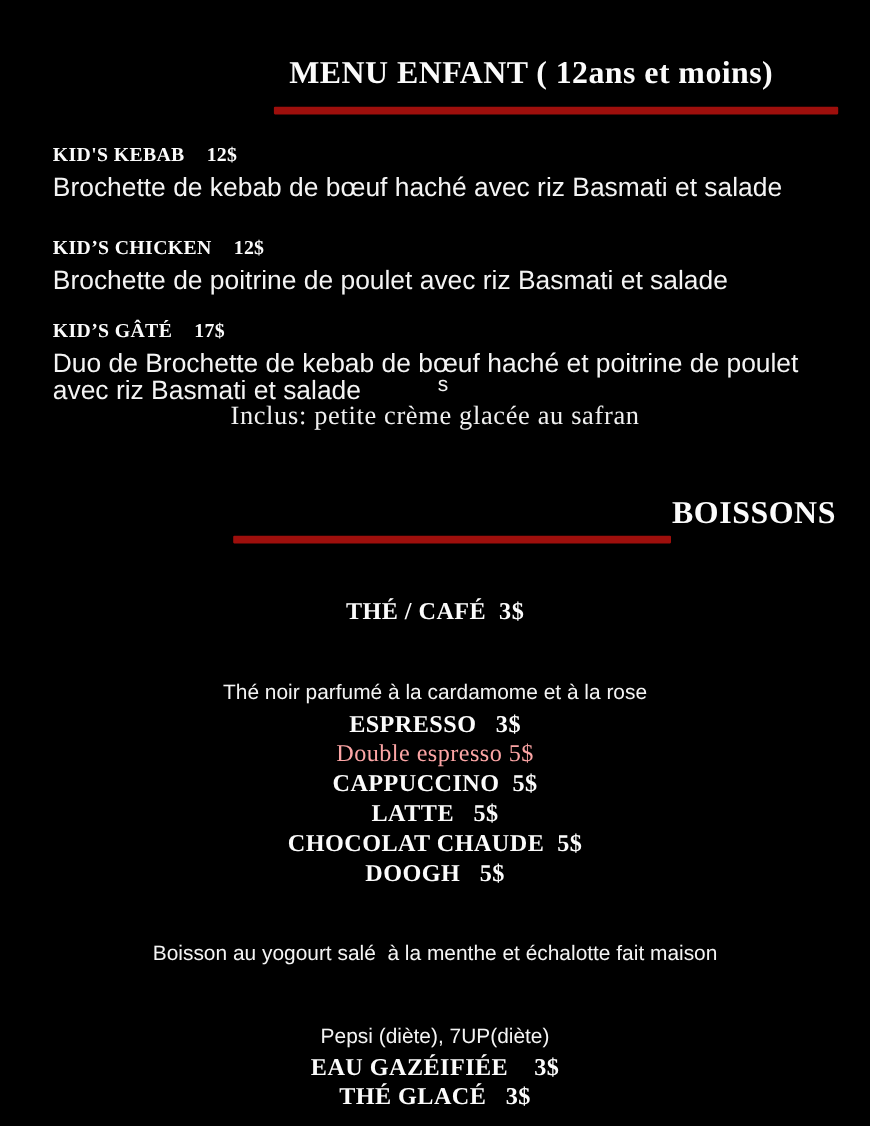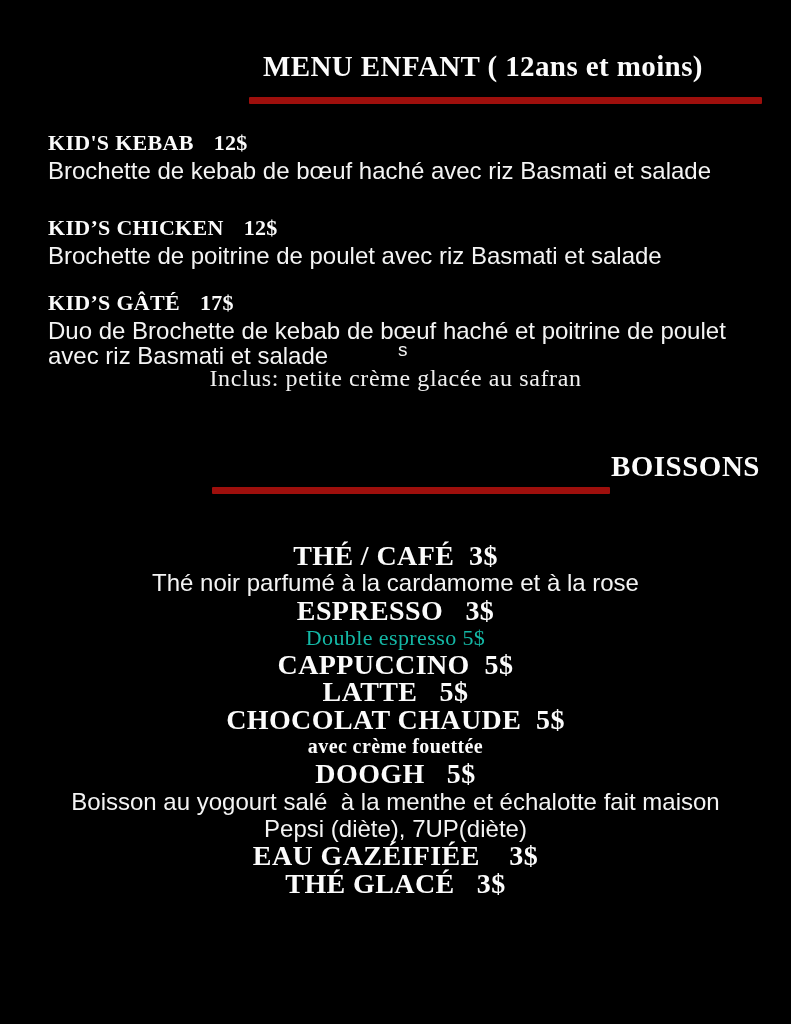--- a/index.html
+++ b/index.html
@@ -18,21 +18,21 @@
     top:50px;left:263px;
     font-size:29px;font-weight:bold;
     letter-spacing:0.4px;
   }
   .rule{background:#9e0f0c;height:7px;border-radius:1px;}
   .rule-1{top:97px;left:249px;width:513px;}
   .rule-2{top:487px;left:212px;width:398px;}
   
   .kid-head{
     left:48px;
-    font-size:22px;font-weight:bold;
+    font-size:18px;font-weight:bold;
     letter-spacing:0.3px;
   }
   .kid-head .price{margin-left:20px;}
   .kid-desc{
     left:48px;width:710px;
     font-family:"Liberation Sans", sans-serif;
     font-size:24px;line-height:25px;
     color:#f4f4f4;
   }
   .kh-1{top:130px;} .kd-1{top:158px;}
@@ -55,28 +55,28 @@
     text-align:right;
     font-size:29px;font-weight:bold;
     letter-spacing:0.5px;
   }
   .drinks{
     top:542px;left:0;width:791px;
     text-align:center;
   }
   .bl{line-height:27.3px;white-space:pre-wrap;}
   .bl-item{
-    font-size:28px;font-weight:bold;letter-spacing:0.4px;
+    font-size:22px;font-weight:bold;letter-spacing:0.4px;
   }
   .bl-sans{
     font-family:"Liberation Sans", sans-serif;
-    font-size:24px;color:#f4f4f4;
+    font-size:19px;color:#f4f4f4;margin-top:47px;
   }
   .bl-serif{
-    font-size:22px;font-weight:normal;letter-spacing:0.4px;color:#14b8a6;
+    font-size:22px;font-weight:normal;letter-spacing:0.4px;color:#fca5a5;
   }
   .bl-subbold{
     font-size:20px;font-weight:bold;letter-spacing:0.4px;
   }
 </style>
 </head>
 <body>
 
 <div class="abs menu-title pre">MENU ENFANT ( 12ans et moins)</div>
 
@@ -106,19 +106,18 @@
 <div class="abs rule rule-2"></div>
 
 <div class="abs drinks">
   <div class="bl bl-item">THÉ / CAFÉ  3$</div>
   <div class="bl bl-sans">Thé noir parfumé à la cardamome et à la rose</div>
   <div class="bl bl-item">ESPRESSO   3$</div>
   <div class="bl bl-serif">Double espresso 5$</div>
   <div class="bl bl-item">CAPPUCCINO  5$</div>
   <div class="bl bl-item">LATTE   5$</div>
   <div class="bl bl-item">CHOCOLAT CHAUDE  5$</div>
-  <div class="bl bl-subbold">avec crème fouettée</div>
   <div class="bl bl-item">DOOGH   5$</div>
   <div class="bl bl-sans">Boisson au yogourt salé  à la menthe et échalotte fait maison</div>
   <div class="bl bl-sans">Pepsi (diète), 7UP(diète)</div>
   <div class="bl bl-item">EAU GAZÉIFIÉE    3$</div>
   <div class="bl bl-item">THÉ GLACÉ   3$</div>
 </div>
 
 </body></html>

